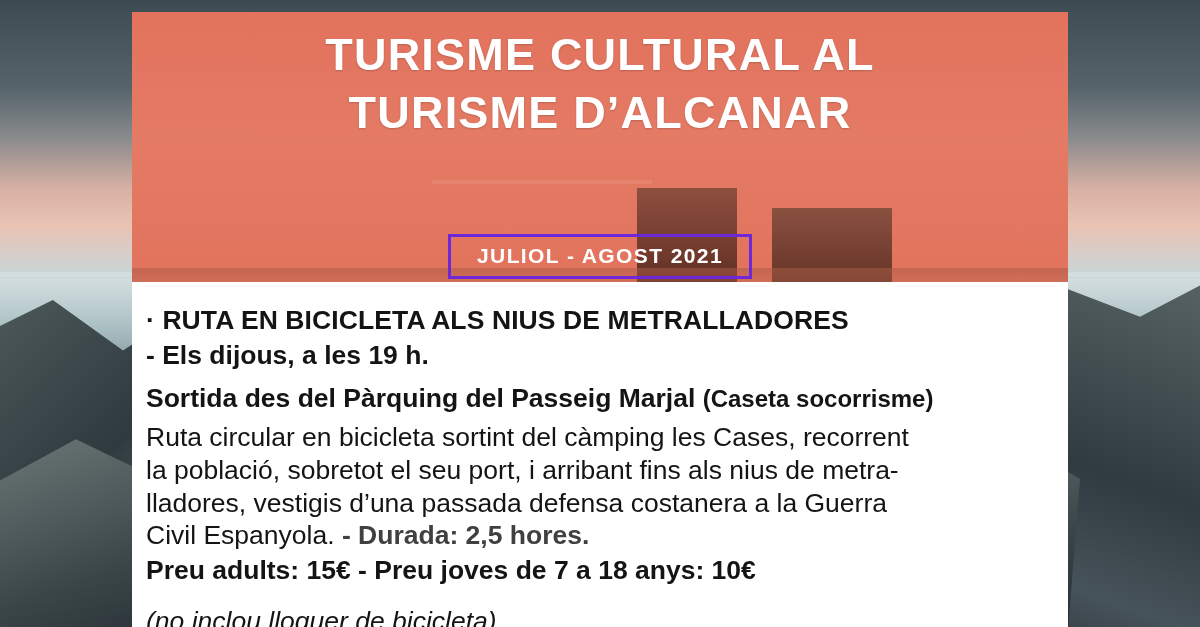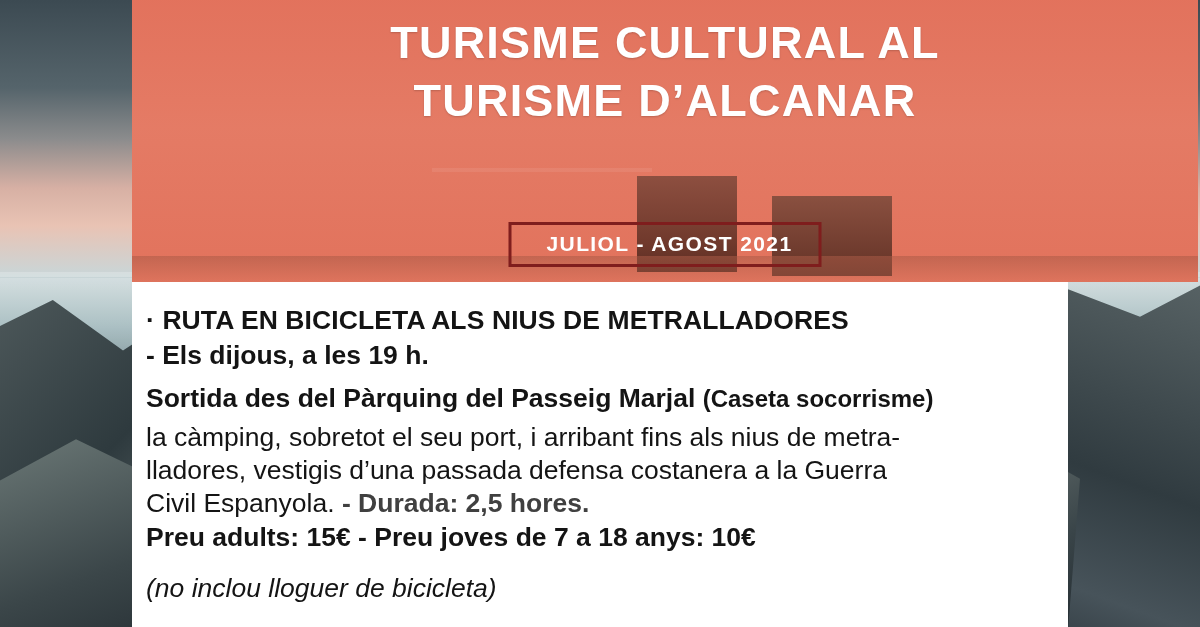--- a/index.html
+++ b/index.html
@@ -73,22 +73,22 @@
   
   #bg .sheen {
     position: absolute;
     left: 0; right: 0; top: 278px; height: 120px;
     background: linear-gradient(to bottom, rgba(255,255,255,0.22), rgba(255,255,255,0));
   }
 
   
   #banner {
     position: absolute;
-    left: 132px; top: 0;
-    width: 1066px; height: 282px;
+    left: 132px; top: 12px;
+    width: 936px; height: 282px;
     background: #c2410c;
     overflow: hidden;
   }
   #banner .photo {
     position: absolute;
     inset: 0;
     background:
       linear-gradient(to bottom,
         rgba(230,116,94,0.96) 0%,
         rgba(231,124,102,0.93) 45%,
@@ -132,22 +132,22 @@
     letter-spacing: 1.2px;
     text-shadow: 0 1px 2px rgba(0,0,0,0.18);
   }
   #title .line { display: block; white-space: nowrap; }
 
   #date-box {
     position: absolute;
     left: 50%;
     transform: translateX(-50%);
     top: 222px;
-    border: 3px solid #7f1d1d;
-    padding: 7px 26px 8px 35px;
+    border: 3px solid #6d28d9;
+    padding: 7px 26px 8px 26px;
     color: #ffffff;
     font-weight: bold;
     font-size: 21px;
     letter-spacing: 1.4px;
     white-space: nowrap;
   }
 
   
   #panel {
     position: absolute;
@@ -210,21 +210,22 @@
   <div id="date-box">JULIOL - AGOST 2021</div>
 </div>
 
 <div id="panel">
   <div class="l" id="heading">· RUTA EN BICICLETA ALS NIUS DE METRALLADORES</div>
   <div class="l" id="subheading">- Els dijous, a les 19 h.</div>
   <div class="l" id="departure">
     <span>Sortida des del Pàrquing del Passeig Marjal</span>
     <span class="paren">(Caseta socorrisme)</span>
   </div>
-  <div class="l body-line">la càmping, sobretot el seu port, i arribant fins als nius de metra-</div>
+  <div class="l body-line">Ruta circular en bicicleta sortint del càmping les Cases, recorrent</div>
+  <div class="l body-line">la població, sobretot el seu port, i arribant fins als nius de metra-</div>
   <div class="l body-line">lladores, vestigis d’una passada defensa costanera a la Guerra</div>
   <div class="l body-line">
     <span>Civil Espanyola.</span>
     <span class="b red">- Durada: 2,5 hores.</span>
   </div>
   <div class="l" id="prices">Preu adults: 15€ - Preu joves de 7 a 18 anys: 10€</div>
   <div class="l" id="note">(no inclou lloguer de bicicleta)</div>
 </div>
 
 </body></html>

